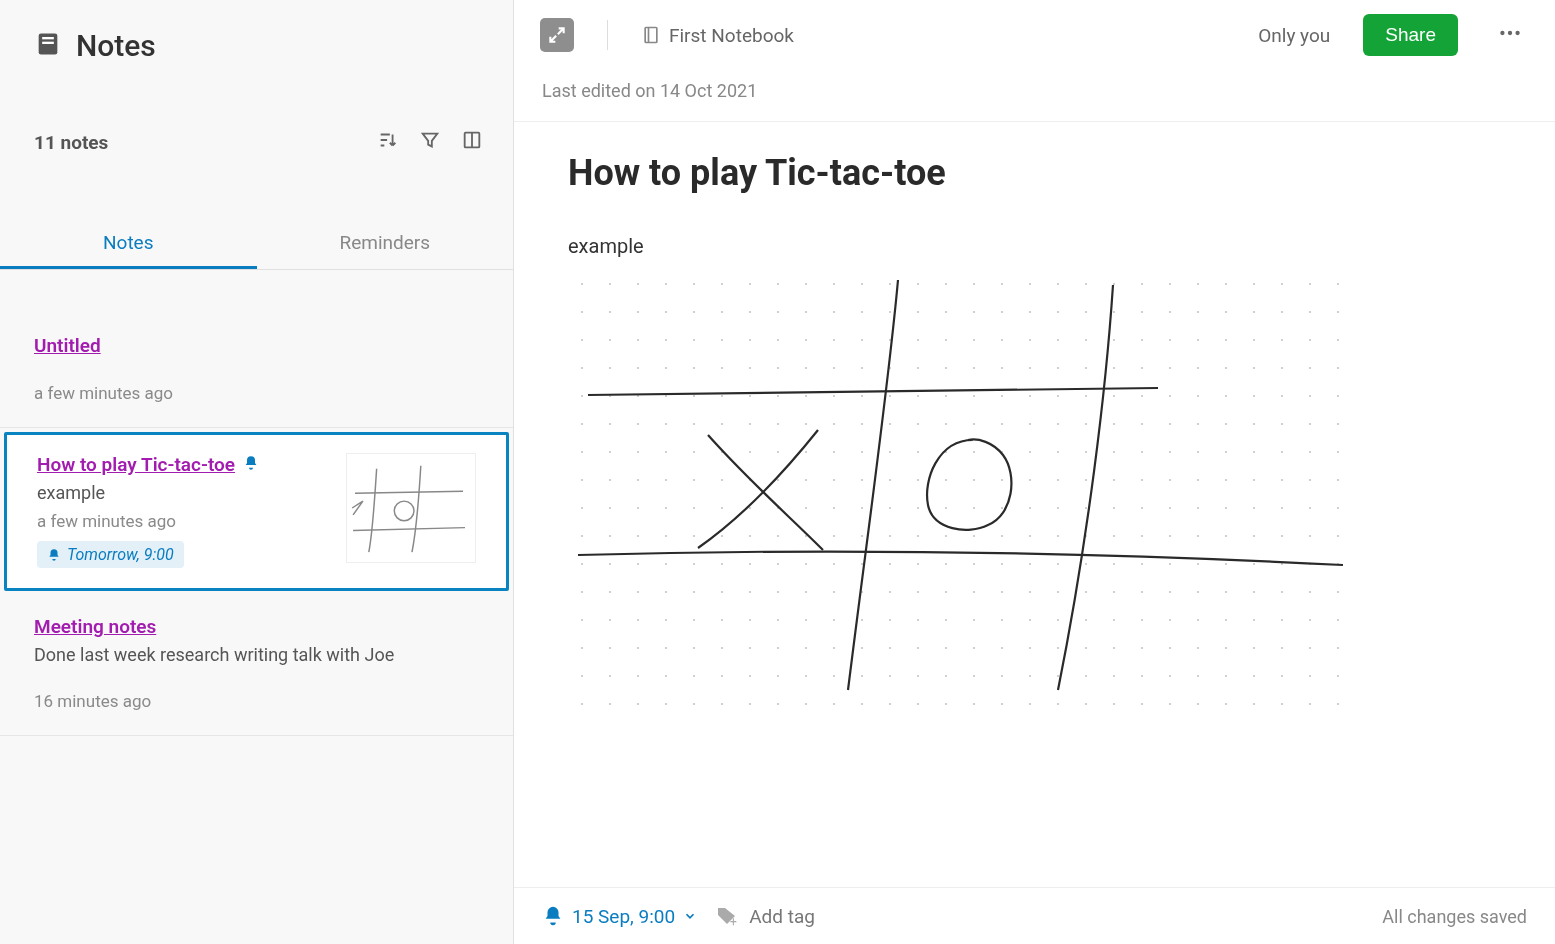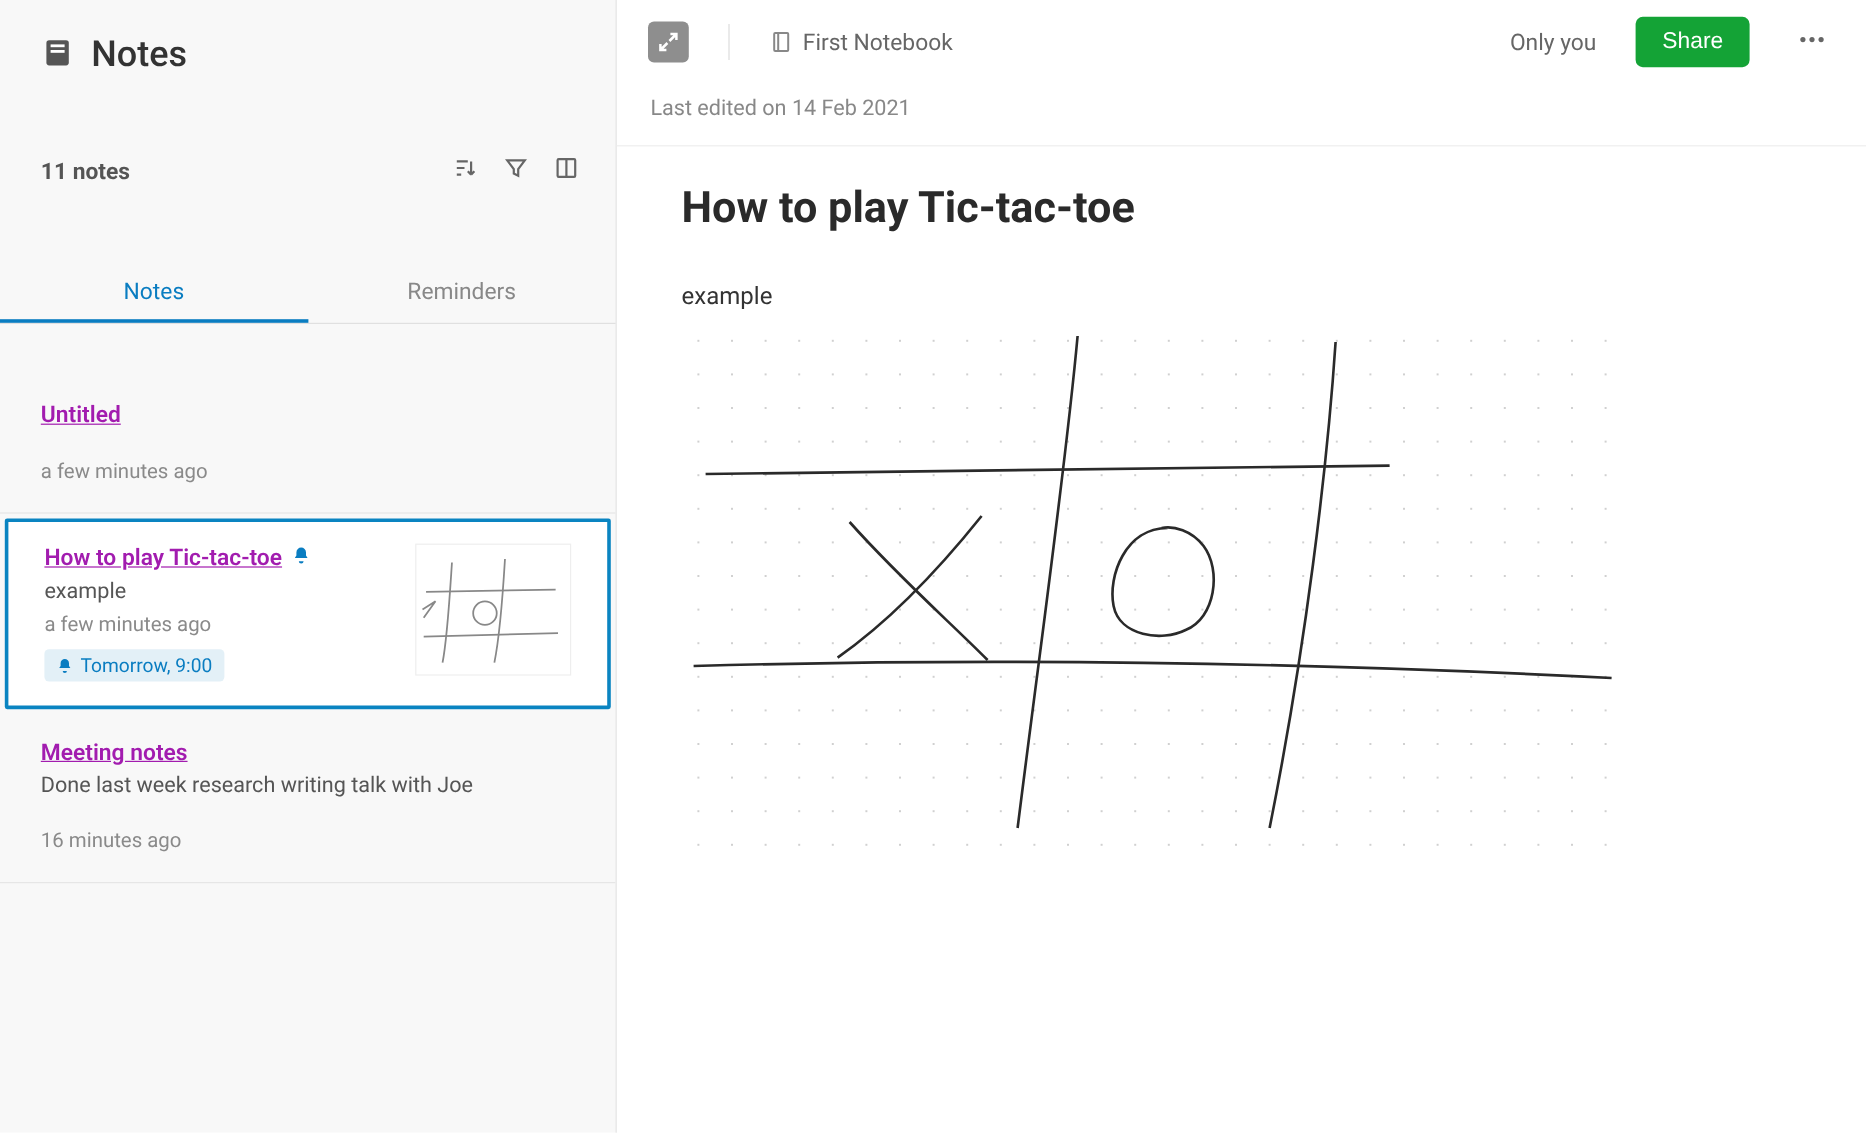--- a/index.html
+++ b/index.html
@@ -98,20 +98,21 @@
   .reminder-chip {
     display: inline-flex;
     align-items: center;
     gap: 6px;
     background: #e3f0f7;
     color: #0a7dc1;
     font-size: 16px;
     padding: 4px 10px;
     border-radius: 4px;
     margin-top: 10px;
+    font-style: italic;
   }
   .task-chip {
     display: inline-flex;
     align-items: center;
     gap: 6px;
     color: #8a48c4;
     font-size: 16px;
     margin-top: 10px;
   }
   .task-chip .badge {
@@ -310,35 +311,55 @@
     <button class="share-btn">Share</button>
     <div class="more-btn">
       <svg width="26" height="26" viewBox="0 0 24 24" fill="#666">
           <circle cx="5" cy="12" r="2"></circle>
           <circle cx="12" cy="12" r="2"></circle>
           <circle cx="19" cy="12" r="2"></circle>
         </svg>
     </div>
   </div>
 
-  <div class="edited-bar">Last edited on 14 Feb 2021</div>
+  <div class="edited-bar">Last edited on 14 Oct 2021</div>
 
   <div class="editor">
     <div class="doc-title">How to play Tic-tac-toe</div>
     <div class="doc-body">example</div>
     <div class="sketch-area">
       <svg viewBox="0 0 780 440" fill="none" stroke="#2a2a2a" stroke-width="2.2">
 
         <path d="M330 10 C320 120 300 260 280 420"></path>
         <path d="M545 15 C538 120 520 270 490 420"></path>
         <path d="M20 125 L590 118"></path>
         <path d="M10 285 C260 278 520 282 775 295"></path>
 
         <path d="M140 165 C180 210 220 245 255 280"></path>
         <path d="M250 160 C210 210 170 250 130 278"></path>
 
         <path d="M405 170 C370 170 355 210 360 235 C365 260 400 265 420 255 C445 245 450 205 435 185 C425 172 410 168 400 170"></path>
       </svg>
     </div>
   </div>
 
+  <div class="bottombar">
+    <div class="bottom-reminder">
+      <svg width="22" height="22" viewBox="0 0 24 24" fill="#0a7dc1">
+          <path d="M12 2a6 6 0 00-6 6v4l-2 3h16l-2-3V8a6 6 0 00-6-6zm0 20a3 3 0 003-3H9a3 3 0 003 3z"></path>
+        </svg>
+      <span>15 Sep, 9:00</span>
+      <svg width="14" height="14" viewBox="0 0 24 24" fill="none" stroke="#0a7dc1" stroke-width="3">
+          <path d="M6 9l6 6 6-6"></path>
+        </svg>
+    </div>
+    <div class="add-tag">
+      <svg width="24" height="24" viewBox="0 0 24 24" fill="#aaa">
+          <path d="M20 12l-8 8-9-9V4h7l10 8z"></path>
+          <text x="15" y="22" font-size="12" fill="#aaa">+</text>
+        </svg>
+      <span>Add tag</span>
+    </div>
+    <div class="bottom-spacer"></div>
+    <div class="saved">All changes saved</div>
+  </div>
 
 </div>
 
 </body></html>

